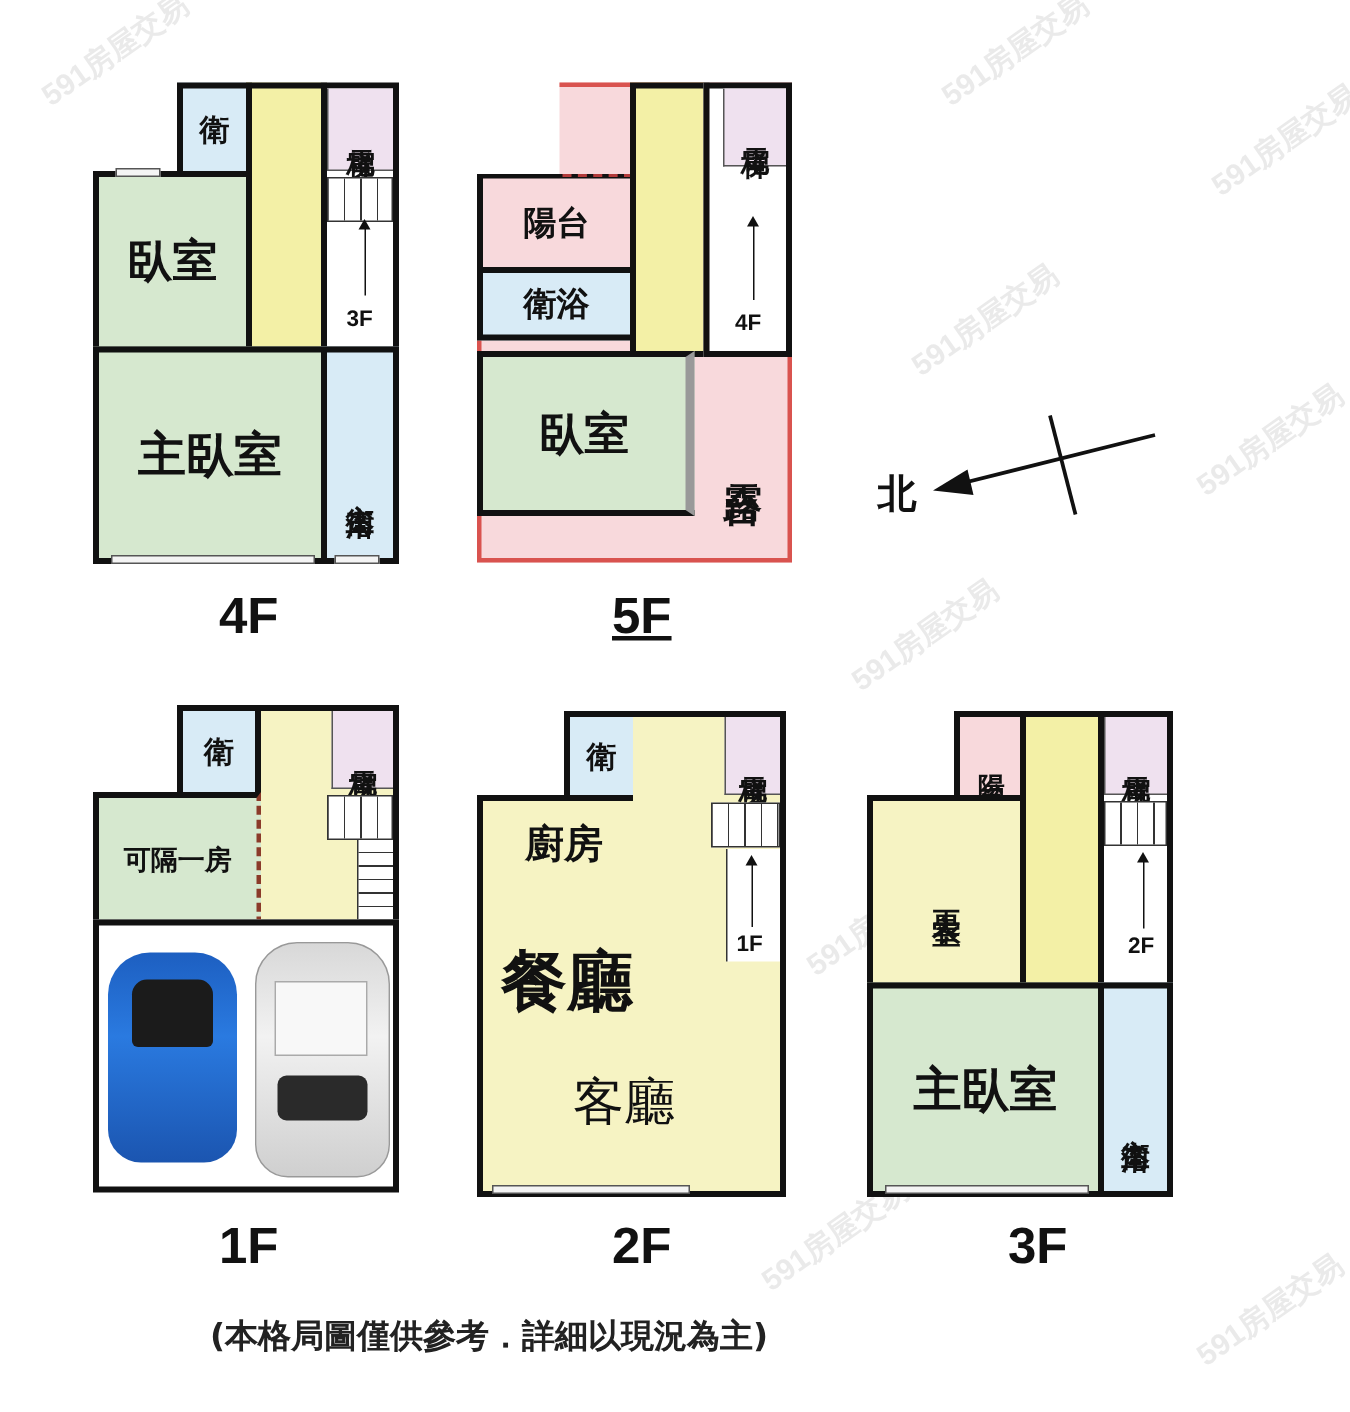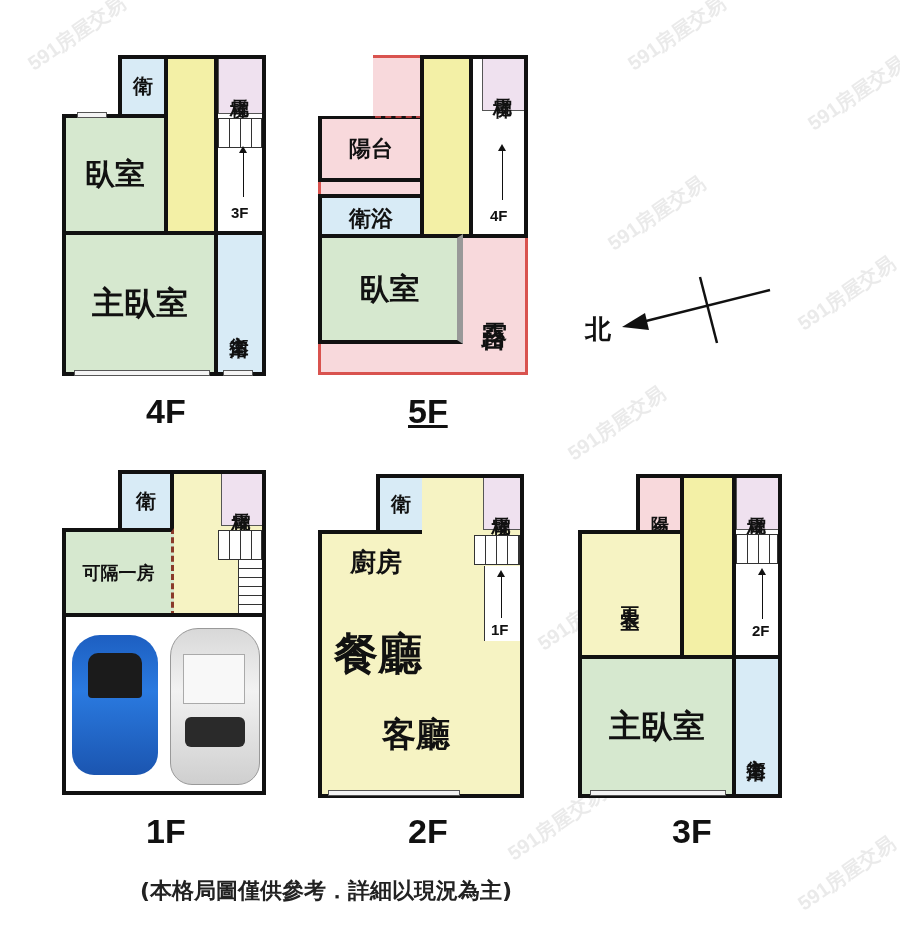--- a/index.html
+++ b/index.html
@@ -55,21 +55,21 @@
   <div class="win" style="left:77px;top:112px;width:30px;height:6px;"></div>
   <div class="flabel" style="left:146px;top:392px;">4F</div>
 </div>
 
 <div>
   <div class="abs" style="left:318px;top:55px;width:210px;height:320px;border:3px solid #d9534f;background:#f8d9dc;"></div>
   <div class="abs pink" style="left:318px;top:52px;width:102px;height:68px;background:#fff;"></div>
   <div class="abs pink" style="left:373px;top:55px;width:47px;height:65px;border-top:3px solid #d9534f;"></div>
   <div class="room wall pink" style="left:318px;top:116px;width:106px;height:66px;font-size:22px;border-top:3px solid #111;">陽台</div>
   <div class="abs" style="left:375px;top:116px;width:47px;height:0;border-top:2px dashed #b23a3a;"></div>
-  <div class="room wall blue" style="left:318px;top:194px;width:106px;height:49px;font-size:22px;">衛浴</div>
+  <div class="room wall blue" style="left:318px;top:178px;width:106px;height:49px;font-size:22px;">衛浴</div>
   <div class="room wall yellow" style="left:420px;top:55px;width:53px;height:183px;"></div>
   <div class="room wall white" style="left:469px;top:55px;width:59px;height:183px;"></div>
   <div class="room lilac vert" style="left:482px;top:59px;width:42px;height:52px;font-size:19px;border-left:1px solid #555;border-bottom:1px solid #555;">電梯</div>
   <div class="up" style="left:502px;top:150px;height:50px;"></div>
   <div class="uplabel" style="left:490px;top:207px;">4F</div>
   <div class="room wall green" style="left:318px;top:234px;width:145px;height:110px;font-size:30px;border-right:6px solid #999;">臥室</div>
   <div class="room vert" style="left:466px;top:238px;width:58px;height:130px;font-size:26px;">露台</div>
   <div class="flabel" style="left:408px;top:392px;text-decoration:underline;">5F</div>
 </div>
 
@@ -104,21 +104,21 @@
   <div class="room wall ylight" style="left:318px;top:530px;width:206px;height:268px;"></div>
   <div class="room wall blue" style="left:376px;top:474px;width:50px;height:60px;font-size:20px;">衛</div>
   <div class="abs ylight" style="left:422px;top:474px;width:102px;height:60px;border-top:4px solid #111;border-right:4px solid #111;"></div>
   <div class="room lilac vert" style="left:483px;top:478px;width:37px;height:52px;font-size:19px;border-left:1px solid #555;border-bottom:1px solid #555;">電梯</div>
   <div class="stairs" style="left:474px;top:535px;width:46px;height:30px;"></div>
   <div class="abs white" style="left:484px;top:566px;width:36px;height:75px;border-left:1px solid #333;"></div>
   <div class="up" style="left:501px;top:576px;height:42px;"></div>
   <div class="uplabel" style="left:491px;top:621px;">1F</div>
   <div class="abs" style="left:350px;top:545px;font-size:26px;font-weight:bold;">廚房</div>
   <div class="abs" style="left:334px;top:625px;font-size:44px;font-weight:bold;">餐廳</div>
-  <div class="abs" style="left:382px;top:712px;font-size:34px;font-weight:bold;">客廳</div>
+  <div class="abs" style="left:382px;top:712px;font-size:34px;font-weight:normal;">客廳</div>
   <div class="win" style="left:328px;top:790px;width:132px;height:6px;"></div>
   <div class="flabel" style="left:408px;top:812px;">2F</div>
 </div>
 
 <div>
   <div class="room wall pink vert" style="left:636px;top:474px;width:48px;height:60px;font-size:18px;">陽台</div>
   <div class="room wall yellow" style="left:680px;top:474px;width:56px;height:185px;"></div>
   <div class="room wall white" style="left:732px;top:474px;width:50px;height:185px;"></div>
   <div class="room lilac vert" style="left:736px;top:478px;width:42px;height:52px;font-size:19px;border-left:1px solid #555;border-bottom:1px solid #555;">電梯</div>
   <div class="stairs" style="left:736px;top:534px;width:42px;height:30px;"></div>

